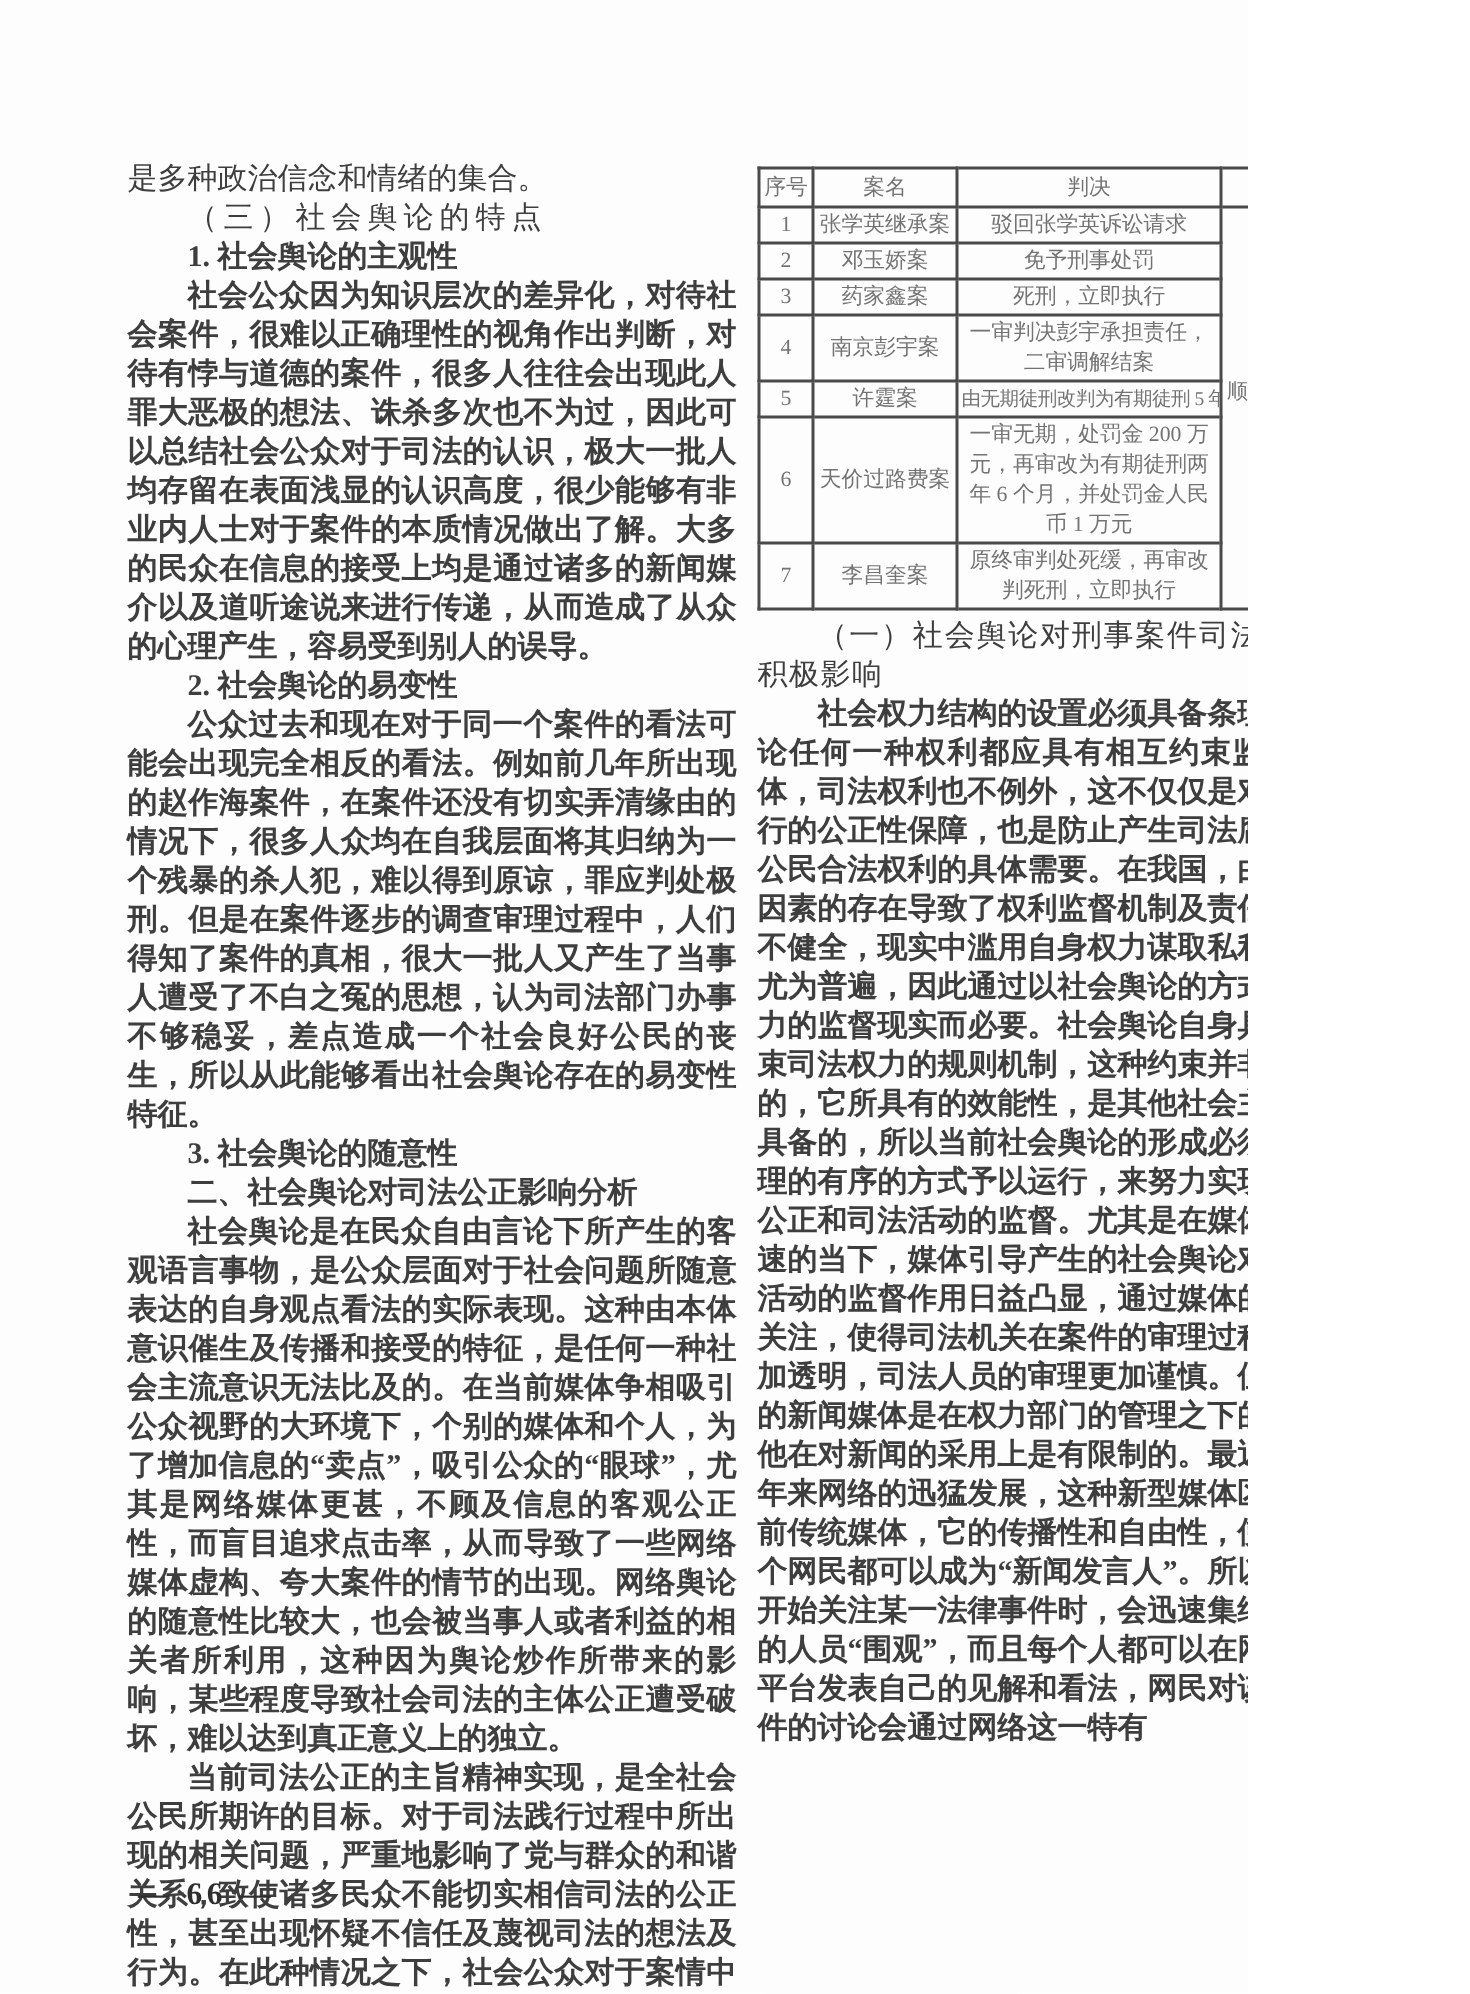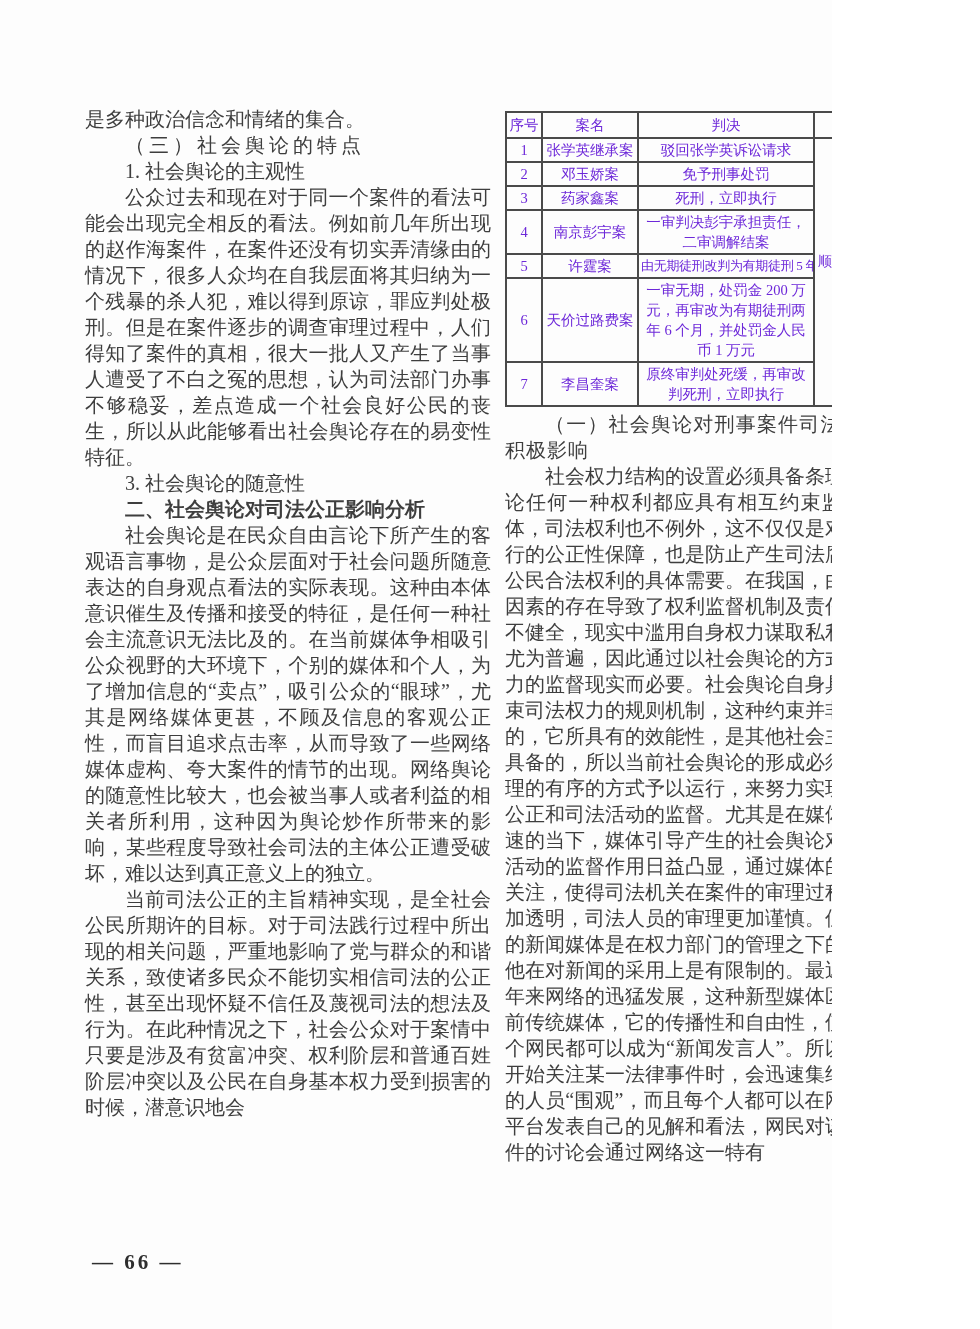--- a/index.html
+++ b/index.html
@@ -14,21 +14,21 @@
   .col { position:absolute; top:106px; }
   .col-left  { left:85px;  width:406px; }
   .col-right { left:505px; width:400px; }
   p.body {
     margin:0;
     font-size:20px;
     line-height:26px;
     text-align:justify;
     color:#3e3e3e;
   }
-  .ind { text-indent:2em; }
+  .ind { text-indent:2em;font-weight:bold; }
   .kaiti { text-indent:2em; letter-spacing:4px; color:#454545; }
   .kaiti2 { text-indent:2em; letter-spacing:1px; color:#454545; }
   .bold-heading {
     text-indent:2em;
     font-weight:bold;
     font-family:"Liberation Sans","DejaVu Sans",sans-serif;
     color:#2f2f2f;
   }
   sup.fnote { font-size:12px; line-height:0; vertical-align:super; letter-spacing:0; }
   table.case-table {
@@ -38,21 +38,21 @@
     margin:5px 0 4px 0;
   }
   .case-table th, .case-table td {
     border:2px solid #4a4a4a;
     font-size:14.5px;
     line-height:20px;
     font-weight:normal;
     text-align:center;
     vertical-align:middle;
     padding:1px 2px;
-    color:#6d28d9;
+    color:#737373;
     overflow:hidden;
   }
   .case-table th { padding:2px 2px; }
   td.nowrap { white-space:nowrap; font-size:13px; letter-spacing:-0.3px; }
   td.type-cell { font-size:14px; line-height:21px; padding:0 3px; }
   .page-num {
     position:absolute;
     left:92px; top:1250px;
     font-size:21px;
     font-weight:bold;
@@ -63,20 +63,22 @@
 </style>
 </head>
 <body>
 
 <div class="page">
 
   <div class="col col-left">
     <p class="body">是多种政治信念和情绪的集合。</p>
     <p class="body kaiti">（三）社会舆论的特点</p>
     <p class="body ind">1. 社会舆论的主观性</p>
+    <p class="body ind">社会公众因为知识层次的差异化，对待社会案件，很难以正确理性的视角作出判断，对待有悖与道德的案件，很多人往往会出现此人罪大恶极的想法、诛杀多次也不为过，因此可以总结社会公众对于司法的认识，极大一批人均存留在表面浅显的认识高度，很少能够有非业内人士对于案件的本质情况做出了解。大多的民众在信息的接受上均是通过诸多的新闻媒介以及道听途说来进行传递，从而造成了从众的心理产生，容易受到别人的误导。</p>
+    <p class="body ind">2. 社会舆论的易变性</p>
     <p class="body ind">公众过去和现在对于同一个案件的看法可能会出现完全相反的看法。例如前几年所出现的赵作海案件，在案件还没有切实弄清缘由的情况下，很多人众均在自我层面将其归纳为一个残暴的杀人犯，难以得到原谅，罪应判处极刑。但是在案件逐步的调查审理过程中，人们得知了案件的真相，很大一批人又产生了当事人遭受了不白之冤的思想，认为司法部门办事不够稳妥，差点造成一个社会良好公民的丧生，所以从此能够看出社会舆论存在的易变性特征。</p>
     <p class="body ind">3. 社会舆论的随意性</p>
     <p class="body bold-heading">二、社会舆论对司法公正影响分析</p>
     <p class="body ind">社会舆论是在民众自由言论下所产生的客观语言事物，是公众层面对于社会问题所随意表达的自身观点看法的实际表现。这种由本体意识催生及传播和接受的特征，是任何一种社会主流意识无法比及的。在当前媒体争相吸引公众视野的大环境下，个别的媒体和个人，为了增加信息的“卖点”，吸引公众的“眼球”，尤其是网络媒体更甚，不顾及信息的客观公正性，而盲目追求点击率，从而导致了一些网络媒体虚构、夸大案件的情节的出现。网络舆论的随意性比较大，也会被当事人或者利益的相关者所利用，这种因为舆论炒作所带来的影响，某些程度导致社会司法的主体公正遭受破坏，难以达到真正意义上的独立。</p>
     <p class="body ind">当前司法公正的主旨精神实现，是全社会公民所期许的目标。对于司法践行过程中所出现的相关问题，严重地影响了党与群众的和谐关系，致使诸多民众不能切实相信司法的公正性，甚至出现怀疑不信任及蔑视司法的想法及行为。在此种情况之下，社会公众对于案情中只要是涉及有贫富冲突、权利阶层和普通百姓阶层冲突以及公民在自身基本权力受到损害的时候，潜意识地会</p>
   </div>
 
   <div class="col col-right">
 
     <table class="case-table">

